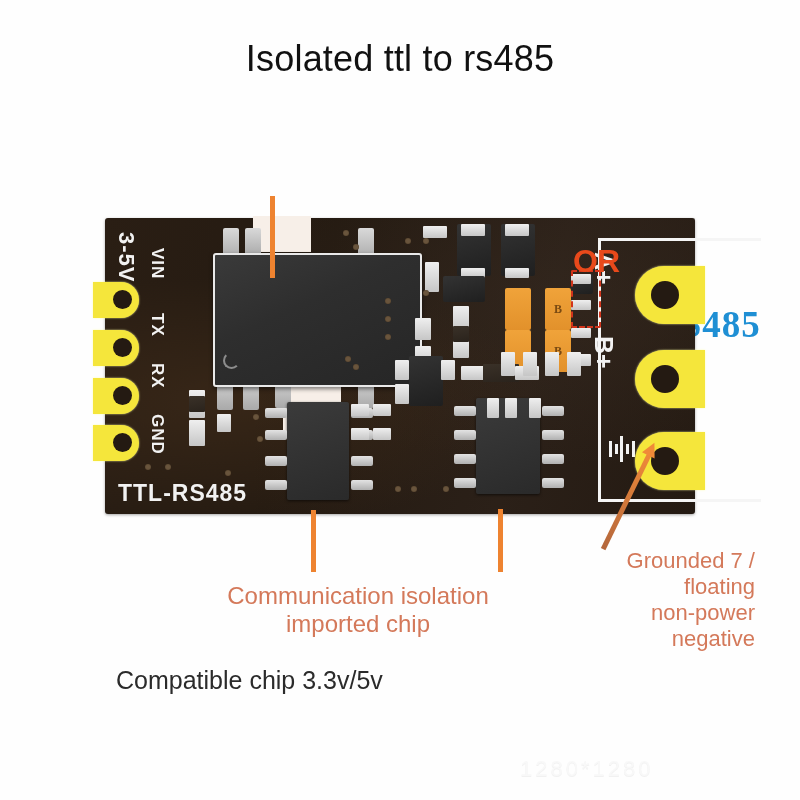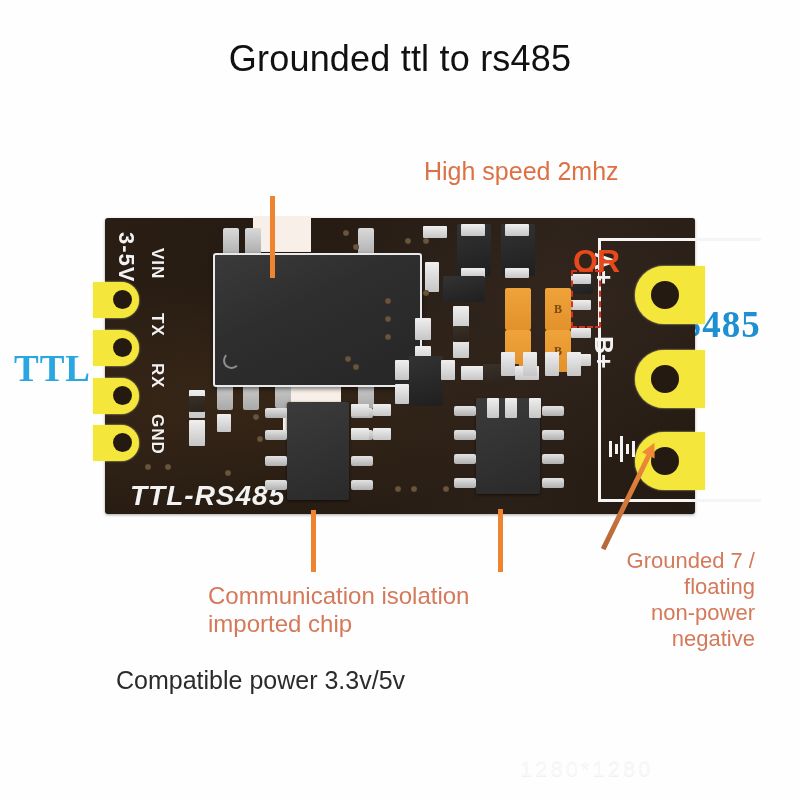--- a/index.html
+++ b/index.html
@@ -37,21 +37,21 @@
   .callout {
     position: absolute;
     color: #d9794f;
     font-size: 23px;
     line-height: 1.18;
     white-space: pre-line;
     font-family: "Liberation Sans", sans-serif;
   }
   .callout.isolated-power { left: 146px; top: 158px; }
   .callout.high-speed     { left: 424px; top: 157px; font-size: 25px; color: #dd7144; }
-  .callout.comm-chip      { left: 208px; top: 582px; width: 300px; text-align: left; font-size: 24px; color: #d4795a; }
+  .callout.comm-chip      { left: 208px; top: 582px; width: 300px; text-align: center; font-size: 24px; color: #d4795a; }
   .callout.grounded       { right: 45px;  top: 548px; width: 210px; text-align: right; font-size: 22px; color: #d4795a; }
 
   .foot-note {
     position: absolute;
     left: 116px; top: 666px;
     font-size: 25px;
     color: #2b2b2b;
     font-family: "Liberation Sans", sans-serif;
   }
 
@@ -144,21 +144,21 @@
   }
   .silk-rot {
     transform: rotate(90deg);
     transform-origin: left top;
   }
   .silk-35v  { left: 34px;  top: 14px;  font-size: 22px; letter-spacing: 1px; }
   .silk-vin  { left: 62px;  top: 30px;  font-size: 17px; letter-spacing: 1px; }
   .silk-tx   { left: 62px;  top: 95px;  font-size: 17px; letter-spacing: 1px; }
   .silk-rx   { left: 62px;  top: 145px; font-size: 17px; letter-spacing: 1px; }
   .silk-gnd  { left: 62px;  top: 196px; font-size: 17px; letter-spacing: 1px; }
-  .silk-part { left: 25px;  top: 262px; font-size: 28px; letter-spacing: 1px; font-style: italic; }
+  .silk-part { left: 13px;  top: 262px; font-size: 23px; letter-spacing: 1px; }
 
   .silk-ap   { left: 513px; top: 34px;  font-size: 25px; letter-spacing: 0px; }
   .silk-bp   { left: 513px; top: 118px; font-size: 25px; letter-spacing: 0px; }
 
   
   .gnd-sym {
     position: absolute;
     left: 504px; top: 218px;
     width: 26px; height: 26px;
   }
@@ -340,27 +340,25 @@
     text-shadow: 0 1px 0 rgba(240,240,240,.9);
     z-index: 10;
     white-space: nowrap;
   }
 </style>
 </head>
 <body>
 
 <div class="stage">
 
-  <div class="title">Grounded ttl to rs485</div>
-
-  <div class="callout high-speed">High speed 2mhz</div>
+  <div class="title">Isolated ttl to rs485</div>
+
 
   <div class="pointer ptr-power"></div>
 
-  <div class="ttl-label">TTL</div>
   <div class="rs485-label">RS485</div>
   <div class="or-label">OR</div>
 
   <div class="pcb">
     <div class="pour"></div>
 
     <div class="mask mask-top"></div>
     <div class="mask mask-mid"></div>
 
     <div class="silk silk-rot silk-35v">3-5V</div>
@@ -524,17 +522,17 @@
   <div class="pointer ptr-chip2"></div>
   <div class="callout comm-chip">Communication isolation
 imported chip</div>
 
   <div class="ptr-ground"></div>
   <div class="callout grounded">Grounded 7 /
 floating
 non-power
 negative</div>
 
-  <div class="foot-note">Compatible power 3.3v/5v</div>
+  <div class="foot-note">Compatible chip 3.3v/5v</div>
 
   <div class="watermark-bottom">1280*1280</div>
 
 </div>
 
 </body></html>

